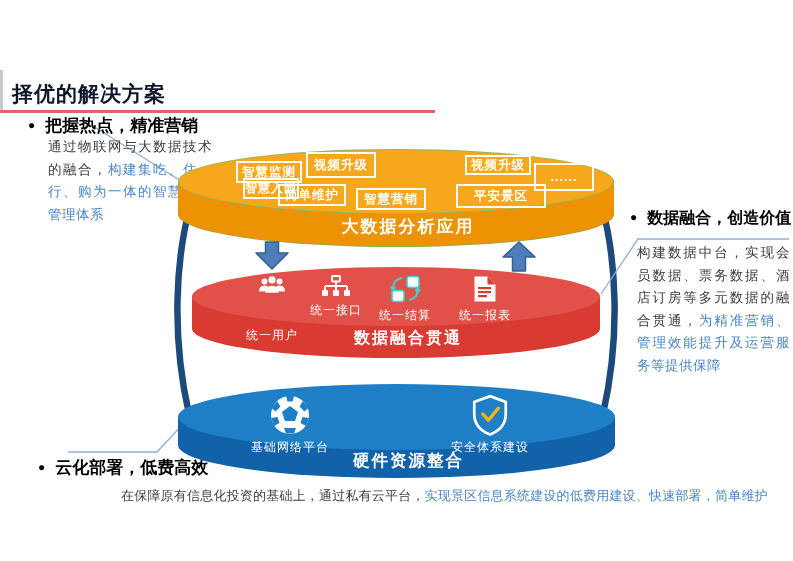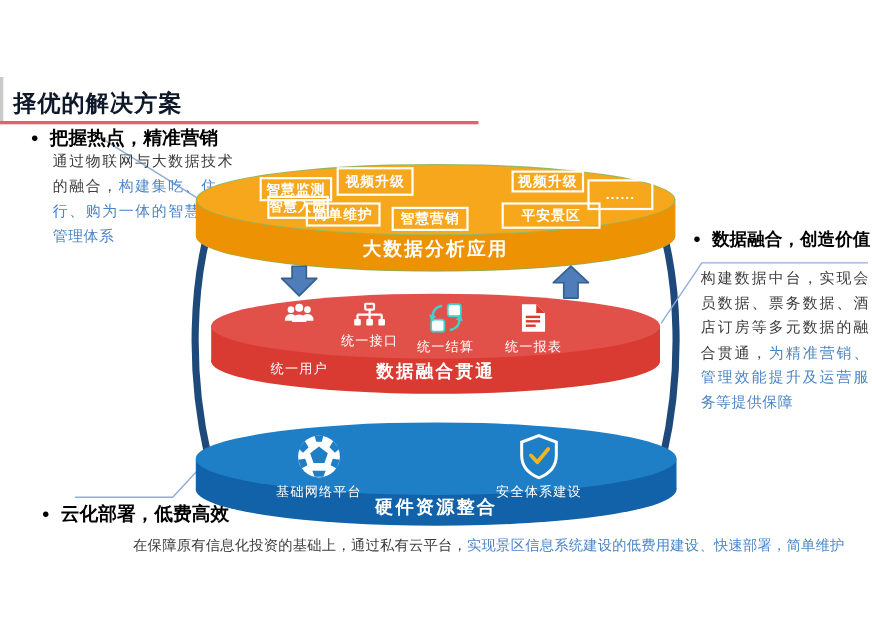--- a/index.html
+++ b/index.html
@@ -21,21 +21,21 @@
   .cloud-head{left:38px;top:456px;}
   .footer-body{position:absolute;left:121px;top:487px;font-size:13px;color:#3d3d3d;white-space:nowrap;letter-spacing:.2px;}
   
   .decor-svg,.arrow-svg{position:absolute;left:0;top:0;pointer-events:none;}
   .decor-svg{z-index:0;}
   .arrow-svg{z-index:2;}
   
   .cyl{position:absolute;z-index:1;}
   .cyl .c-bot,.cyl .c-top{position:absolute;left:0;width:100%;border-radius:50%;}
   .cyl .c-mid{position:absolute;left:0;width:100%;}
-  .layer-label{position:absolute;left:0;width:100%;text-align:center;color:#fff;font-weight:700;letter-spacing:2px;z-index:3;}
+  .layer-label{position:absolute;left:12px;width:100%;text-align:center;color:#fff;font-weight:700;letter-spacing:2px;z-index:3;}
   
   .cyl-app{left:178px;top:149px;width:436px;height:98px;}
   .cyl-app .c-top{top:0;height:65px;background:#f6a71c;border:1px solid rgba(62,199,158,.55);box-sizing:border-box;}
   .cyl-app .c-bot{top:33px;height:65px;background:#ec9203;border-bottom:1px solid rgba(62,199,158,.5);box-sizing:border-box;}
   .cyl-app .c-mid{top:32px;height:34px;background:#ec9203;}
   .cyl-app .layer-label{top:66px;font-size:17px;}
   
   .cyl-data{left:192px;top:267px;width:408px;height:91px;}
   .cyl-data .c-top{top:0;height:59px;background:#e1514a;}
   .cyl-data .c-bot{top:32px;height:59px;background:#d93a31;}

